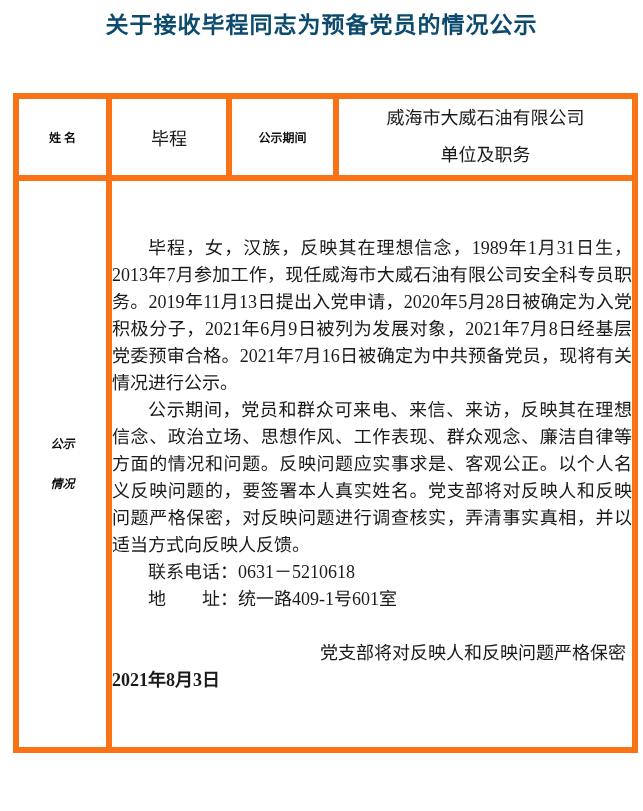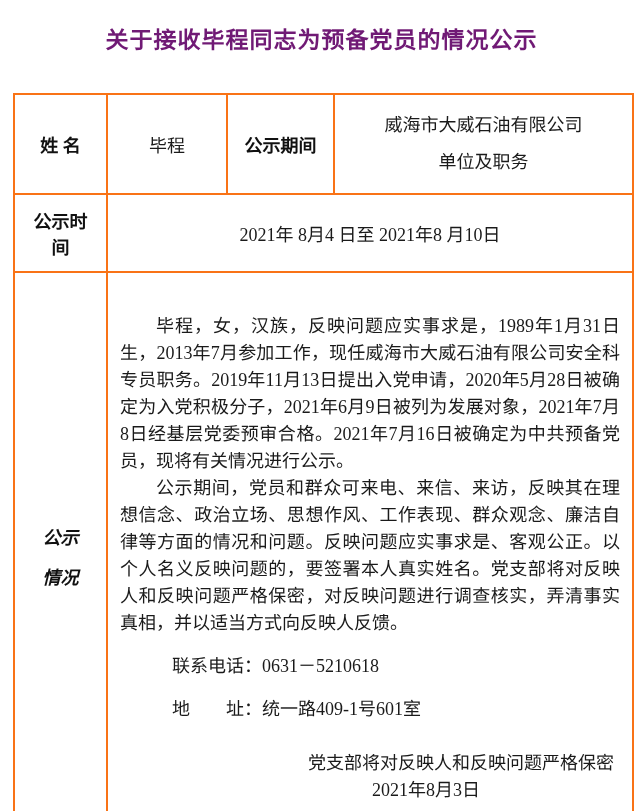--- a/index.html
+++ b/index.html
@@ -11,46 +11,46 @@
     position: relative;
     width: 643px;
     height: 811px;
     background: #ffffff;
     color: #1a1a1a;
     font-family: "Liberation Serif", "DejaVu Serif", serif;
     overflow: hidden;
   }
   .doc-title {
     margin: 0;
-    padding-top: 21px;
+    padding-top: 6px;
     width: 643px;
     text-align: center;
     font-size: 23px;
     font-weight: bold;
     letter-spacing: 1px;
-    color: #701a75;
+    color: #0c4a6e;
   }
   table.notice {
     position: absolute;
     left: 13px;
     top: 93px;
     width: 619px;
     border-collapse: collapse;
     table-layout: fixed;
     border: 2px solid #000000;
   }
   table.notice td {
-    border: 2px solid #f97316;
-    padding: 12px;
+    border: 6px solid #f97316;
+    padding: 0;
     vertical-align: middle;
   }
   td.hdr {
     text-align: center;
     font-weight: bold;
-    font-size: 18px;
+    font-size: 12px;
     color: #111111;
   }
   td.val {
     text-align: center;
     font-size: 18px;
     color: #1a1a1a;
   }
   .row-name    { height: 82px; }
   .row-period  { height: 50px; }
   .row-detail  { height: 572px; }
@@ -67,32 +67,32 @@
     font-size: 18px;
     line-height: 27px;
     color: #1a1a1a;
   }
   .content-cell p {
     margin: 0;
     text-indent: 2em;
     text-align: justify;
   }
   .contact-line {
-    margin: 16px;
+    margin: 0;
     text-indent: 2em;
     text-align: left;
   }
   .signature-org {
     margin-top: 27px;
     text-align: right;
     padding-right: 6px;
   }
   .signature-date {
-    text-align: right;
     padding-right: 140px;
+    font-weight: bold;
   }
 </style>
 </head>
 <body>
 
 <div class="page">
 
   <h1 class="doc-title">关于接收毕程同志为预备党员的情况公示</h1>
 
   <table class="notice">
@@ -107,32 +107,28 @@
         <tr class="row-name">
       <td class="hdr">姓 名</td>
       <td class="val">毕程</td>
       <td class="hdr">公示期间</td>
       <td class="val unit-cell">
         <div>威海市大威石油有限公司</div>
         <div>单位及职务</div>
       </td>
     </tr>
 
-    <tr class="row-period">
-      <td class="hdr">公示时间</td>
-      <td class="val" colspan="3">2021年 8月4 日至 2021年8 月10日</td>
-    </tr>
 
     <tr class="row-detail">
       <td class="hdr situation-hdr">
         <div>公示</div>
         <div>情况</div>
       </td>
       <td class="content-cell" colspan="3">
-        <p>毕程，女，汉族，反映问题应实事求是，1989年1月31日生，2013年7月参加工作，现任威海市大威石油有限公司安全科专员职务。2019年11月13日提出入党申请，2020年5月28日被确定为入党积极分子，2021年6月9日被列为发展对象，2021年7月8日经基层党委预审合格。2021年7月16日被确定为中共预备党员，现将有关情况进行公示。</p>
+        <p>毕程，女，汉族，反映其在理想信念，1989年1月31日生，2013年7月参加工作，现任威海市大威石油有限公司安全科专员职务。2019年11月13日提出入党申请，2020年5月28日被确定为入党积极分子，2021年6月9日被列为发展对象，2021年7月8日经基层党委预审合格。2021年7月16日被确定为中共预备党员，现将有关情况进行公示。</p>
         <p>公示期间，党员和群众可来电、来信、来访，反映其在理想信念、政治立场、思想作风、工作表现、群众观念、廉洁自律等方面的情况和问题。反映问题应实事求是、客观公正。以个人名义反映问题的，要签署本人真实姓名。党支部将对反映人和反映问题严格保密，对反映问题进行调查核实，弄清事实真相，并以适当方式向反映人反馈。</p>
         <div class="contact-line">联系电话：0631－5210618</div>
         <div class="contact-line">地　　址：统一路409-1号601室</div>
         <div class="signature-org">党支部将对反映人和反映问题严格保密</div>
         <div class="signature-date">2021年8月3日</div>
       </td>
     </tr>
   </tbody>
     </table>
 

